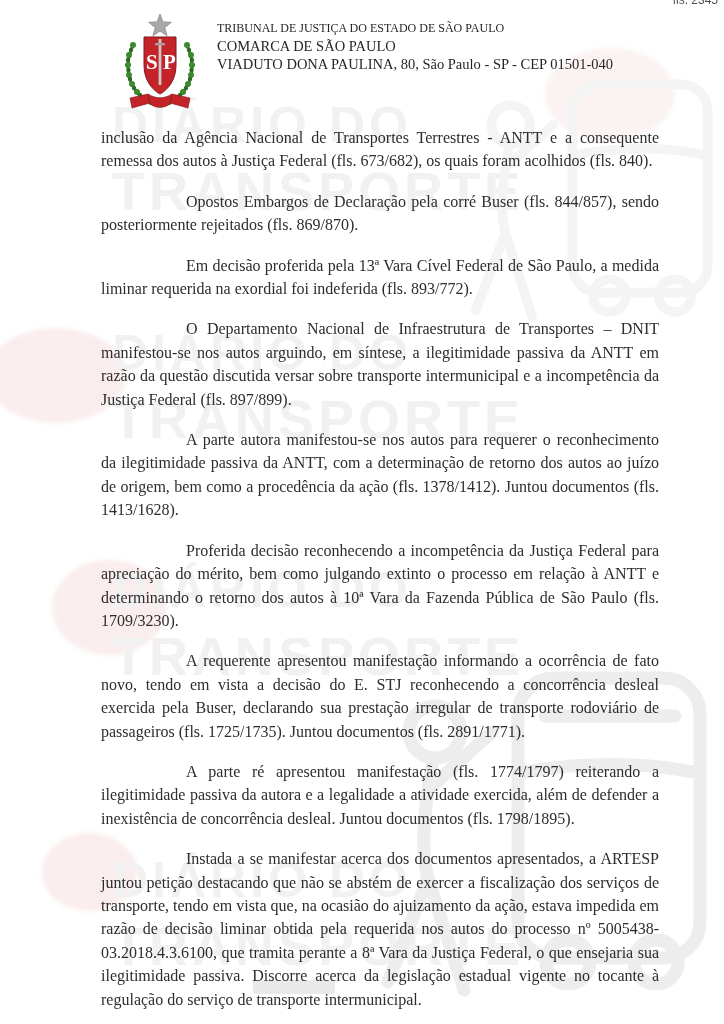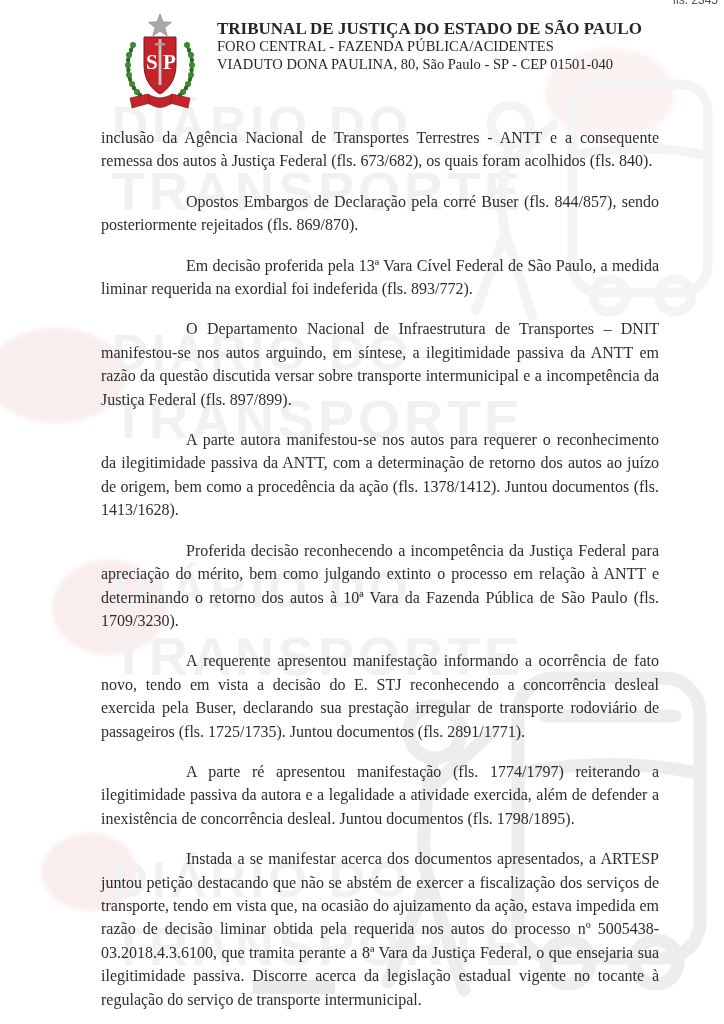--- a/index.html
+++ b/index.html
@@ -61,21 +61,21 @@
   }
   .emblem { width:84px; height:102px; flex:0 0 auto; }
   .letterhead-text {
     margin-left:15px;
     padding-top:7px;
     font-size:14.5px;
     line-height:17.8px;
     color:#262626;
     white-space:nowrap;
   }
-  .lh-title { font-weight:bold; font-size:17px; }
+  .lh-title { font-weight:normal; font-size:12px; }
 
   .body-text {
     position:absolute;
     left:101px; top:126px;
     width:558px;
     font-size:16px;
     line-height:23.4px;
     text-align:justify;
     color:#2d2d2d;
   }
@@ -195,21 +195,21 @@
         <text x="28" y="56" font-family="Liberation Serif, serif" font-size="21" font-weight="bold" fill="#ffffff">S</text>
         <text x="45" y="56" font-family="Liberation Serif, serif" font-size="21" font-weight="bold" fill="#ffffff">P</text>
 
         <path d="M12,85 L30,81 L32,90 L14,95 Z" fill="#c4232a" stroke="#7e161c" stroke-width="0.6"></path>
         <path d="M72,85 L54,81 L52,90 L70,95 Z" fill="#c4232a" stroke="#7e161c" stroke-width="0.6"></path>
         <path d="M30,81 C38,86 46,86 54,81 L52,91 C46,95.5 38,95.5 32,91 Z" fill="#c4232a" stroke="#7e161c" stroke-width="0.6"></path>
       </svg>
 
       <div class="letterhead-text">
         <div class="lh-title">TRIBUNAL DE JUSTIÇA DO ESTADO DE SÃO PAULO</div>
-        <div>FORO CENTRAL - FAZENDA PÚBLICA/ACIDENTES</div>
+        <div>COMARCA DE SÃO PAULO</div>
         <div>VIADUTO DONA PAULINA, 80, São Paulo - SP - CEP 01501-040</div>
       </div>
     </header>
 
     <main class="body-text">
       <p class="continuation">inclusão da Agência Nacional de Transportes Terrestres - ANTT e a consequente remessa dos autos à Justiça Federal (fls. 673/682), os quais foram acolhidos (fls. 840).</p>
       <p>Opostos Embargos de Declaração pela corré Buser (fls. 844/857), sendo posteriormente rejeitados (fls. 869/870).</p>
       <p>Em decisão proferida pela 13ª Vara Cível Federal de São Paulo, a medida liminar requerida na exordial foi indeferida (fls. 893/772).</p>
       <p>O Departamento Nacional de Infraestrutura de Transportes – DNIT manifestou-se nos autos arguindo, em síntese, a ilegitimidade passiva da ANTT em razão da questão discutida versar sobre transporte intermunicipal e a incompetência da Justiça Federal (fls. 897/899).</p>
       <p>A parte autora manifestou-se nos autos para requerer o reconhecimento da ilegitimidade passiva da ANTT, com a determinação de retorno dos autos ao juízo de origem, bem como a procedência da ação (fls. 1378/1412). Juntou documentos (fls. 1413/1628).</p>

